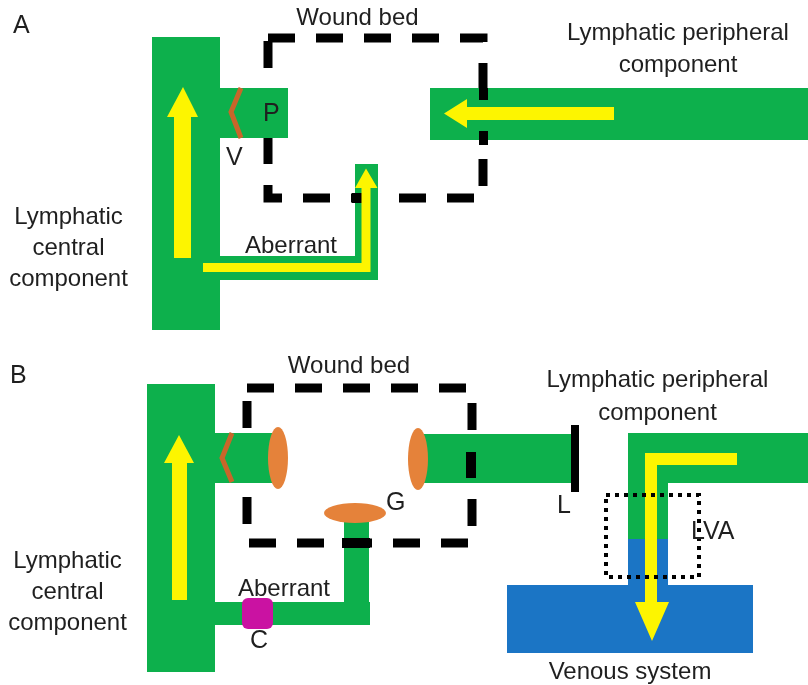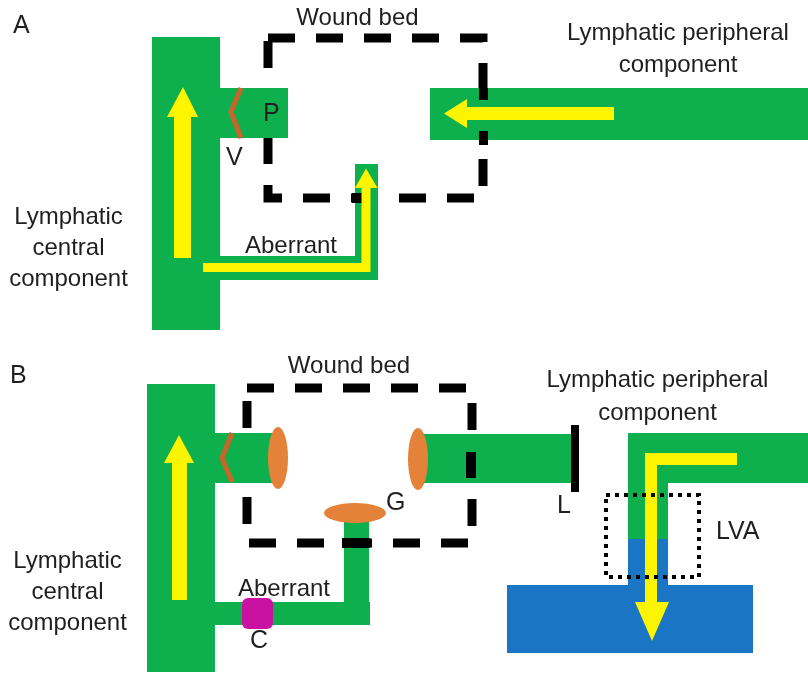--- a/index.html
+++ b/index.html
@@ -105,15 +105,16 @@
   <div class="lbl" style="left:258px; top:349px; width:182px;">Wound bed</div>
   <div class="lbl" style="left:525px; top:362px; width:265px; line-height:33px;">Lymphatic peripheral
 component</div>
   <div class="lbl" style="left:1px; top:544px; width:133px;">Lymphatic
 central
 component</div>
   <div class="lbl" style="left:234px; top:572px; width:100px;">Aberrant</div>
   <div class="mk" style="left:386px; top:489px;">G</div>
   <div class="mk" style="left:250px; top:627px;">C</div>
   <div class="mk" style="left:557px; top:492px;">L</div>
-  <div class="mk" style="left:716px; top:518px;">LVA</div>
+  <div class="mk" style="left:691px; top:518px;">LVA</div>
+  <div class="lbl" style="left:505px; top:655px; width:250px;">Venous system</div>
 
 </div>
 
 </body></html>

